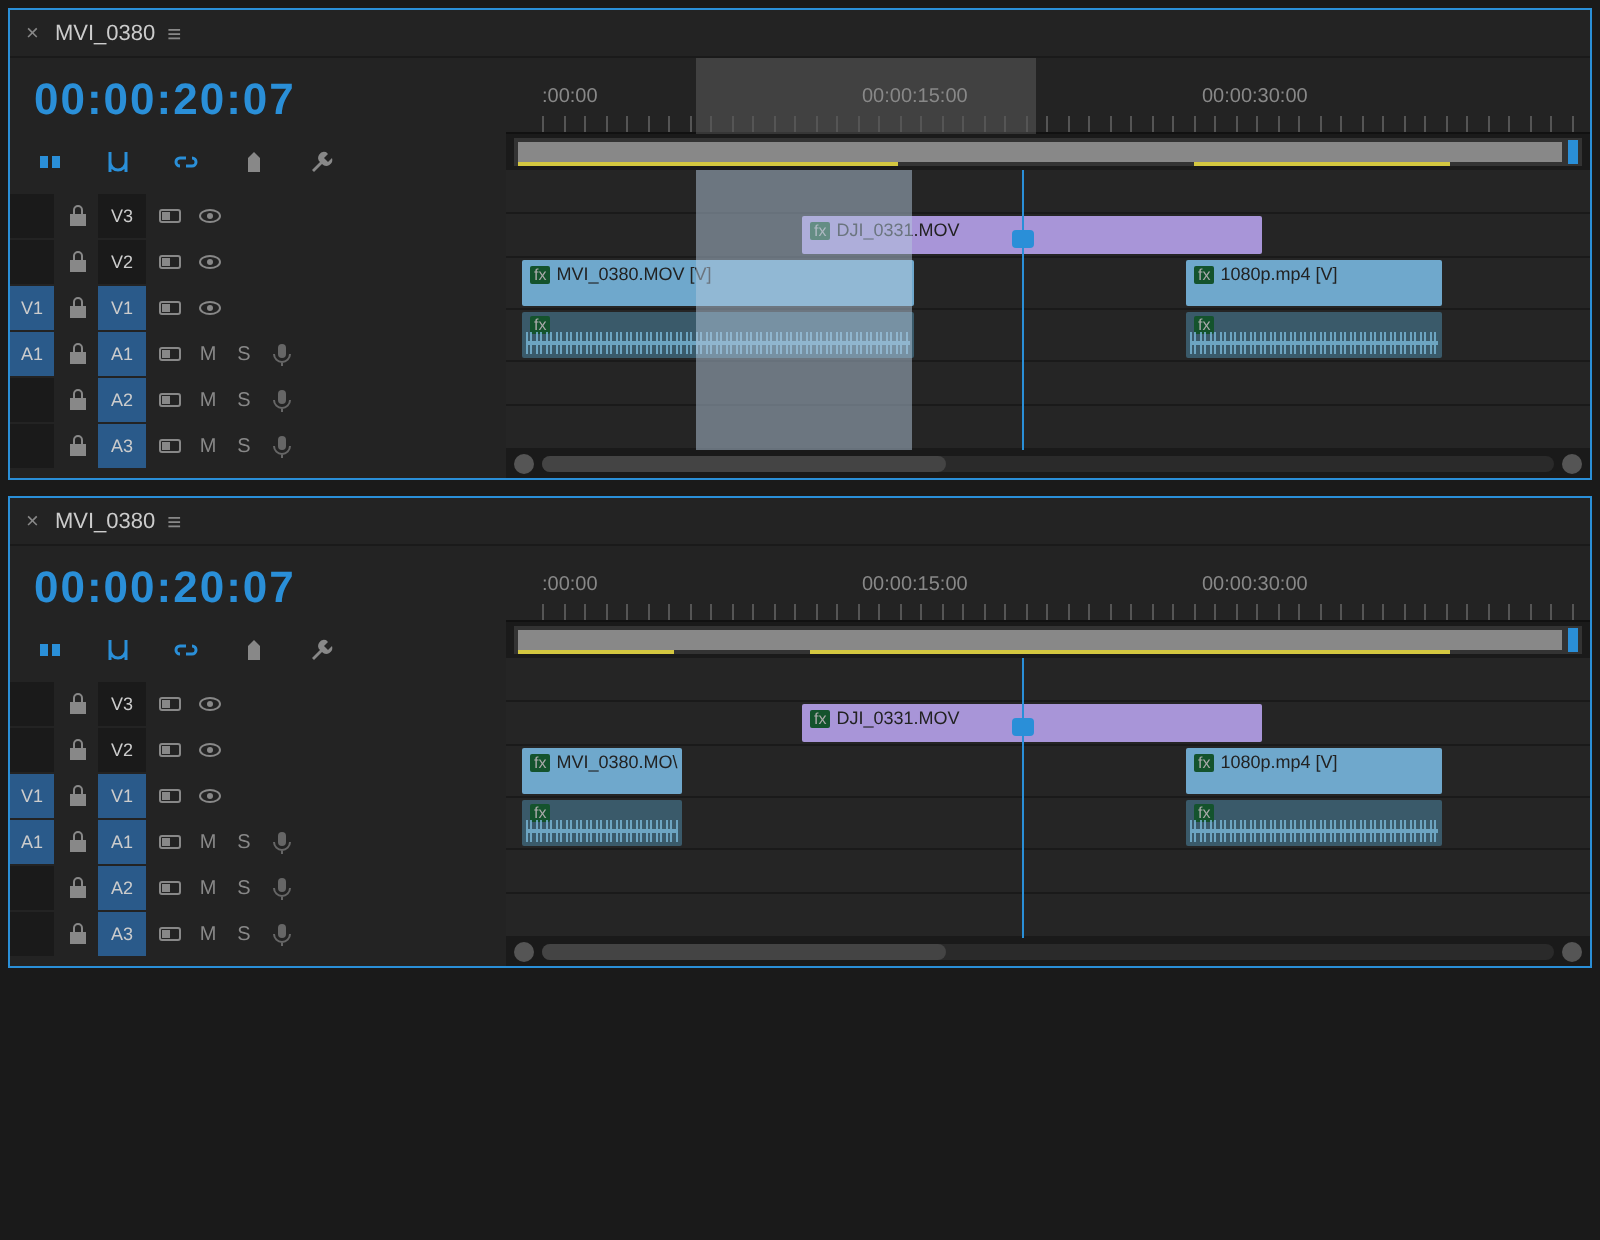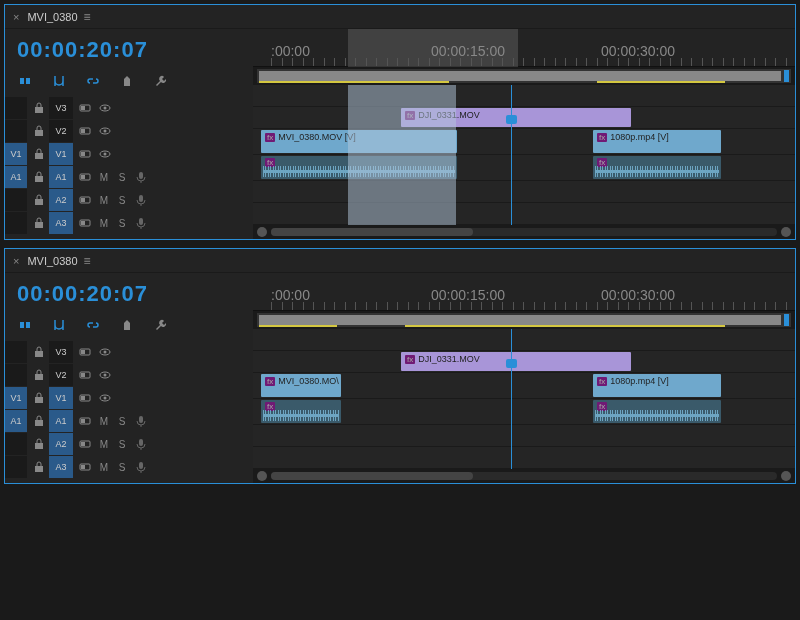--- a/index.html
+++ b/index.html
@@ -19,37 +19,37 @@
 .track-row{display:flex;align-items:center;height:22px;margin-bottom:1px;}
 .src-patch{width:22px;height:22px;background:#1a1a1a;margin-right:2px;display:flex;align-items:center;justify-content:center;color:#ccc;font-size:9px;}
 .src-patch.active{background:#2a5a8a;}
 .lock{width:20px;display:flex;align-items:center;justify-content:center;color:#888;font-size:10px;}
 .track-label{width:24px;height:22px;background:#1a1a1a;display:flex;align-items:center;justify-content:center;color:#ccc;font-size:9px;margin-right:2px;}
 .track-label.active{background:#2a5a8a;}
 .track-icon{width:20px;display:flex;align-items:center;justify-content:center;color:#888;font-size:10px;}
 .track-letter{width:18px;display:flex;align-items:center;justify-content:center;color:#888;font-size:10px;}
 .right{flex:1;background:#1a1a1a;position:relative;}
 .ruler{height:38px;position:relative;background:#232323;border-bottom:1px solid #111;}
-.ruler-mark{position:absolute;top:14px;color:#888;font-size:14px;}
+.ruler-mark{position:absolute;top:14px;color:#888;font-size:10px;}
 .ruler-tick{position:absolute;bottom:0;width:1px;height:8px;background:#555;}
 .work-area{position:absolute;top:0;height:38px;background:rgba(110,110,110,0.4);}
 .playhead{position:absolute;top:0;bottom:0;width:1px;background:#2a8fd8;z-index:10;}
 .playhead::before{content:'';position:absolute;top:30px;left:-5px;width:11px;height:9px;background:#2a8fd8;border-radius:2px;}
 .navbar{height:14px;background:#333;position:relative;margin:2px 4px;}
 .navbar-fill{position:absolute;top:2px;bottom:2px;left:2px;right:10px;background:#888;}
 .navbar-yellow{position:absolute;bottom:0;height:2px;background:#d4c740;}
 .timeline-tracks{}
 .tl-row{height:22px;position:relative;background:#252525;border-bottom:1px solid #1a1a1a;}
 .tl-row.tall{height:26px;}
 .clip{position:absolute;top:1px;bottom:1px;border-radius:1px;overflow:hidden;}
 .clip-purple{background:#a895d8;}
 .clip-blue{background:#6fa8cc;}
 .clip-audio{background:#3a5a6a;}
 .clip-label{font-size:9px;color:#222;padding:2px 4px;display:flex;align-items:center;gap:3px;}
-.fx-badge{background:#701a75;color:#aaa;font-size:8px;padding:0 2px;border-radius:1px;}
+.fx-badge{background:#14532d;color:#aaa;font-size:8px;padding:0 2px;border-radius:1px;}
 .waveform{position:absolute;top:10px;left:2px;right:2px;bottom:2px;background:linear-gradient(to bottom,transparent 40%,#7ab8d8 40%,#7ab8d8 60%,transparent 60%);opacity:0.8;}
 .waveform::before{content:'';position:absolute;top:0;left:0;right:0;bottom:0;background:repeating-linear-gradient(90deg,#7ab8d8 0,#7ab8d8 1px,transparent 1px,transparent 2px,#7ab8d8 2px,#7ab8d8 3px,transparent 3px,transparent 5px);}
 .sel-overlay{position:absolute;top:0;bottom:0;background:rgba(180,200,220,0.5);z-index:5;}
 .hscroll{height:14px;background:#1a1a1a;display:flex;align-items:center;padding:0 4px;gap:4px;}
 .hscroll-track{flex:1;height:8px;background:#2a2a2a;border-radius:4px;position:relative;}
 .hscroll-thumb{position:absolute;top:0;bottom:0;background:#444;border-radius:4px;}
 .hscroll-handle{width:10px;height:10px;border-radius:50%;background:#555;}
 svg{width:14px;height:14px;}
 </style>
 </head>

